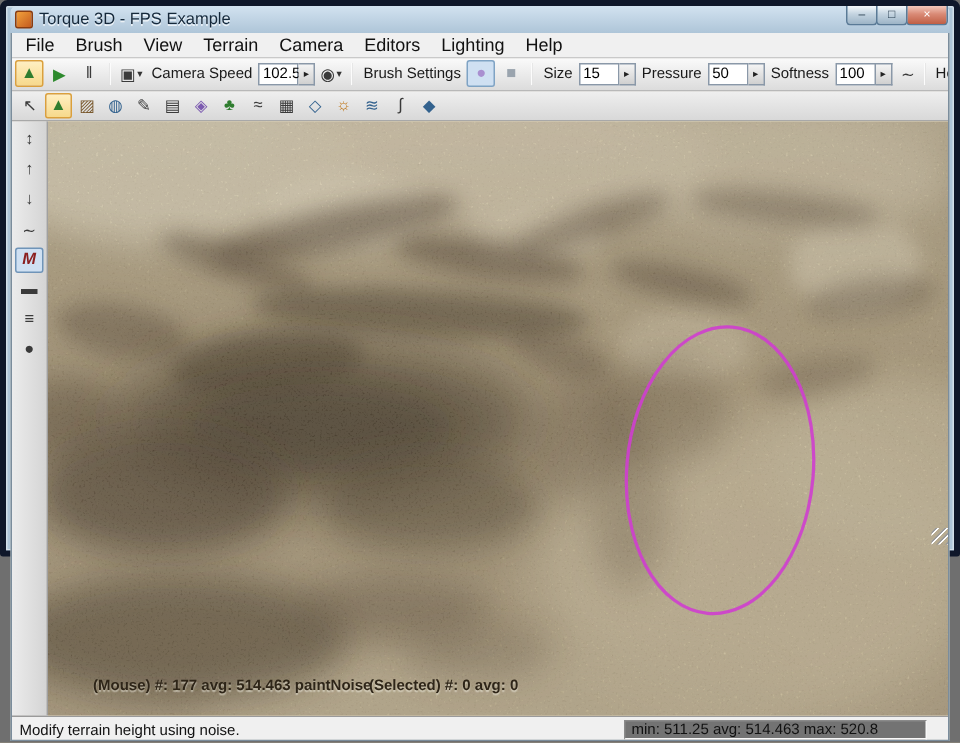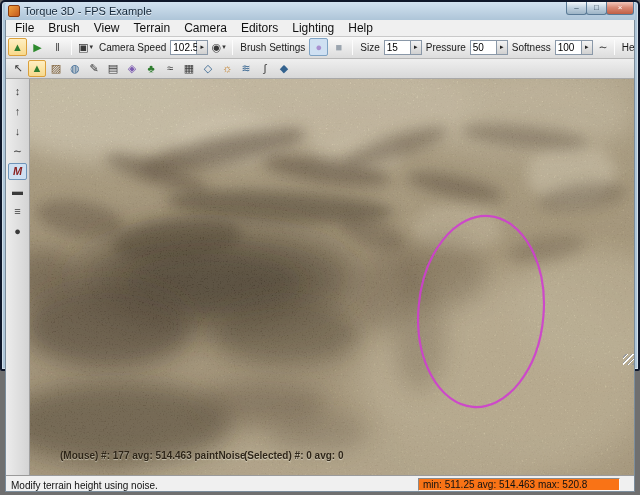--- a/index.html
+++ b/index.html
@@ -1,17 +1,17 @@
 <!DOCTYPE html>
 <html><head>
 <meta charset="utf-8">
 <style>
   *{margin:0;padding:0;box-sizing:border-box}
   html,body{width:640px;height:495px;background:#6f6f6f;font-family:"Liberation Sans","DejaVu Sans",sans-serif;overflow:hidden}
-  .window{position:relative;width:640px;height:371px;border:2px solid #0f172a;border-radius:5px 5px 2px 2px;
+  .window{position:relative;width:640px;height:371px;border:4px solid #0f172a;border-radius:5px 5px 2px 2px;
           background:#aec5d8;padding:0 3px 3px;box-shadow:inset 0 0 0 1px rgba(255,255,255,.45)}
   
   .titlebar{height:18px;display:flex;align-items:center;padding:0 1px;
             background:linear-gradient(#d2e2f0,#aec5d8);border-radius:4px 4px 0 0}
   .app-icon{width:12px;height:12px;border-radius:2px;margin:0 4px 0 2px;
             background:linear-gradient(135deg,#f2a23c,#c45a1e);border:1px solid #8a3c10}
   .title-text{font-size:11px;color:#15283a;text-shadow:0 1px 0 rgba(255,255,255,.7);white-space:nowrap}
   .caption{margin-left:auto;display:flex;align-self:flex-start}
   .cap-btn{width:21px;height:13px;border:1px solid #5a7a96;border-top:none;background:linear-gradient(#f4f8fb,#c3d3e0 45%,#9db4c6);
            font-size:8px;line-height:11px;text-align:center;color:#243a4c;border-radius:0 0 3px 3px;margin-left:-1px}
@@ -49,21 +49,21 @@
         justify-content:center;font-size:11px;color:#333}
   .pbtn.pressed{background:#cfe0f2;border-color:#6f94b8}
   .viewport{flex:1;position:relative;background:#c9b997;overflow:hidden}
   .viewport svg{position:absolute;left:0;top:0;width:100%;height:100%}
   .ovl{position:absolute;font-size:10px;font-weight:700;color:#2e2518;
        text-shadow:0 1px 1px rgba(255,255,245,.5);bottom:14px;white-space:nowrap}
   .ovl.mouse{left:30px}.ovl.sel{left:214px}
   
   .statusbar{height:16px;background:#f0f0f0;border-top:1px solid #9a9a9a;display:flex;align-items:flex-end;
              padding-left:5px;font-size:10px;color:#111}
-  .status-stats{margin-left:auto;width:202px;height:13px;background:#f97316;font-size:10px;line-height:12px;padding:0 4px;
+  .status-stats{margin-left:auto;width:202px;height:13px;background:#737373;font-size:10px;line-height:12px;padding:0 4px;
                 border:1px solid;border-color:#8a8a8a #f8f8f8 #f8f8f8 #8a8a8a;margin-right:14px;white-space:nowrap;overflow:hidden}
   .grip{position:absolute;right:4px;bottom:4px;width:11px;height:11px;
         background:repeating-linear-gradient(135deg,transparent 0 2px,#9a9a9a 2px 3px,#fff 3px 4px)}
 </style>
 </head>
 <body>
 
 <div class="window">
 
   <div class="titlebar">

